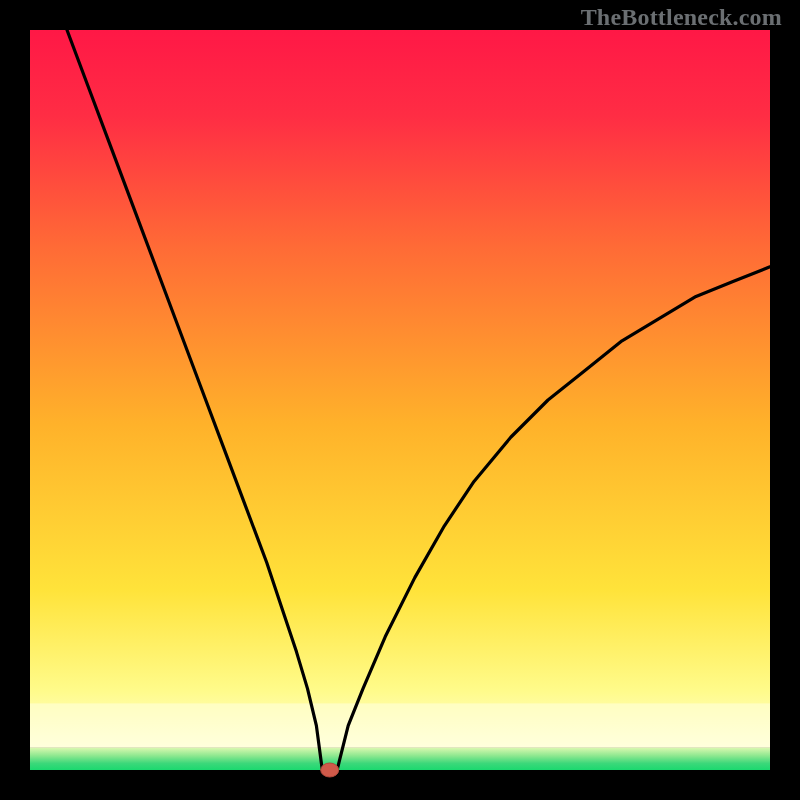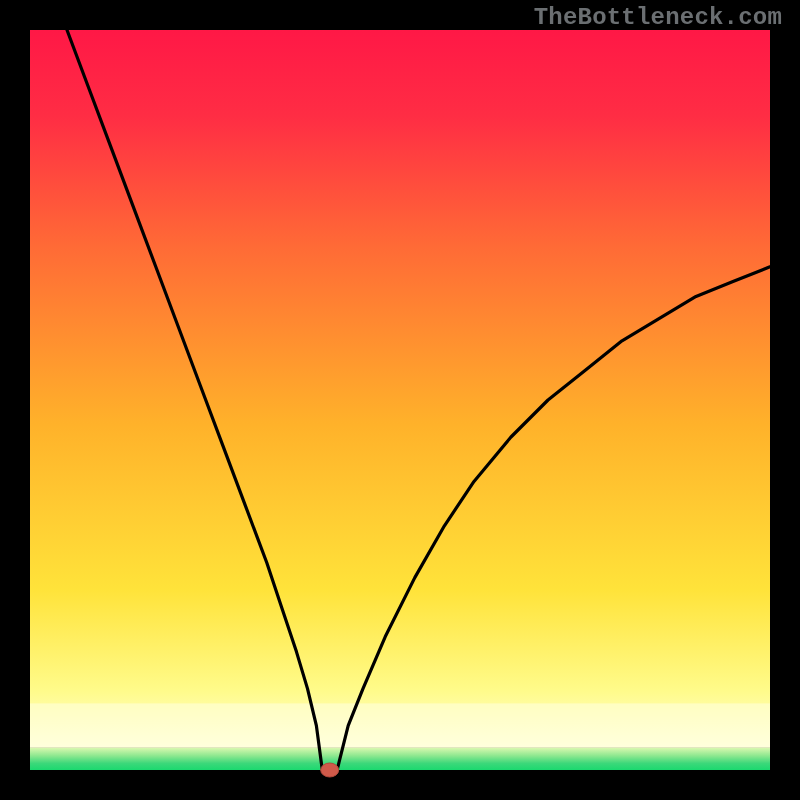--- a/index.html
+++ b/index.html
@@ -13,21 +13,21 @@
   .frame {
     position: relative;
     width: 800px;
     height: 800px;
     background: #000;
   }
   .watermark {
     position: absolute;
     top: 4px;
     right: 18px;
-    font-family: Liberation Mono, monospace;
+    font-family: Liberation Serif, serif;
     font-size: 24px;
     font-weight: 600;
     color: #6b6f72;
     letter-spacing: 0.2px;
     z-index: 10;
     text-align: right;
   }
   svg {
     display: block;
   }

